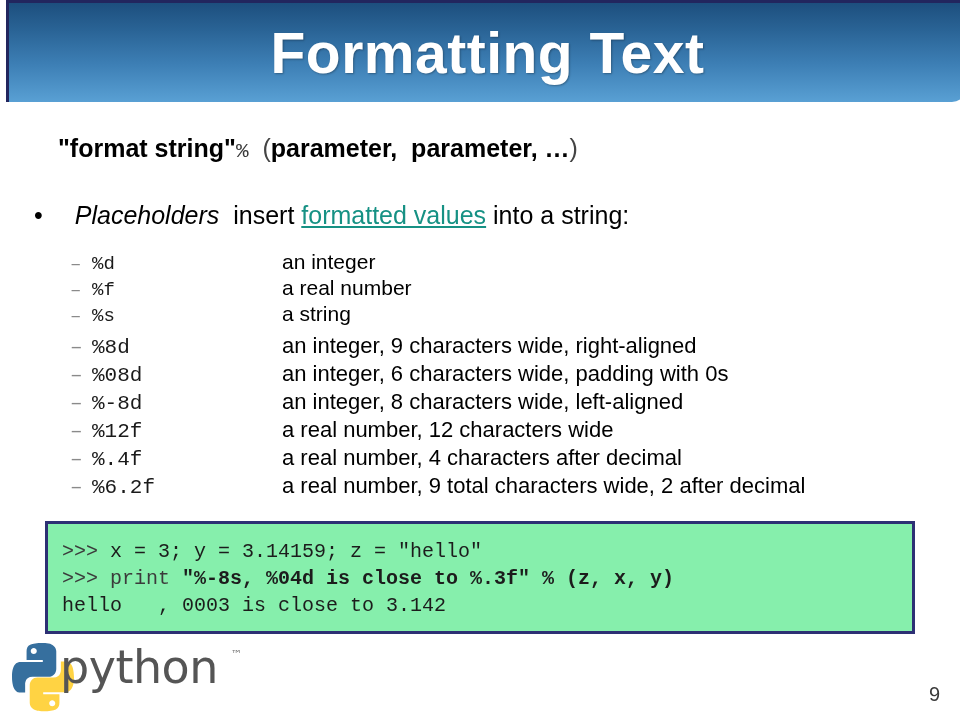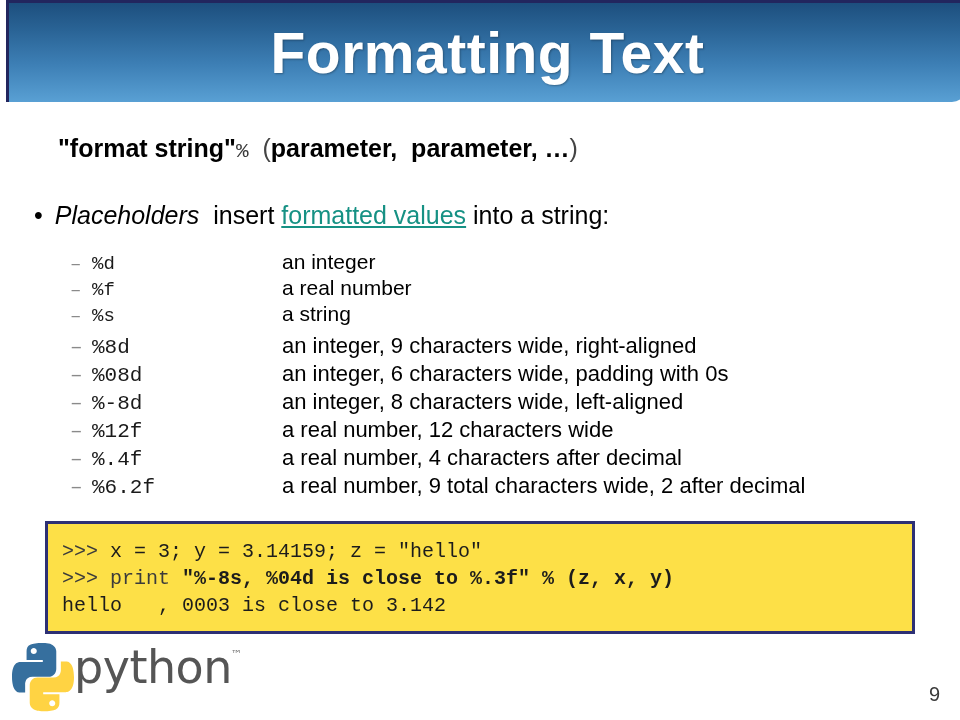--- a/index.html
+++ b/index.html
@@ -78,21 +78,21 @@
     line-height: 1.2;
     white-space: pre;
     display: flex;
     align-items: baseline;
   }
   #main-bullet-dot {
     font-size: 25px;
     margin-right: 12px;
     line-height: 1;
   }
-  .b-italic { font-style: italic; }
+  .b-italic { font-style: italic; margin-left: 20px; }
   .b-link {
     color: #169184;
     text-decoration: underline;
   }
 
   
   .sub-group {
     position: absolute;
     left: 70px;
   }
@@ -133,21 +133,21 @@
 
   
   #code-box {
     position: absolute;
     left: 45px;
     top: 521px;
     width: 870px;
     height: 113px;
     box-sizing: border-box;
     border: 3px solid #2d3074;
-    background: #fde047;
+    background: #86efac;
     padding: 14px 0 0 14px;
   }
   .code-line {
     font-family: "Liberation Mono", monospace;
     font-size: 20px;
     line-height: 27px;
     color: #1c1c1c;
     white-space: pre;
   }
   .code-prompt { color: #3b3b3b; }
@@ -156,21 +156,21 @@
   
   #python-logo {
     position: absolute;
     left: 8px;
     top: 641px;
     width: 250px;
     height: 74px;
   }
   #python-wordmark {
     position: absolute;
-    left: 74px;
+    left: 60px;
     top: 644px;
     font-family: "DejaVu Sans", sans-serif;
     font-size: 46px;
     color: #555555;
     letter-spacing: -0.5px;
     line-height: 1;
   }
   #python-tm {
     position: absolute;
     left: 231px;

